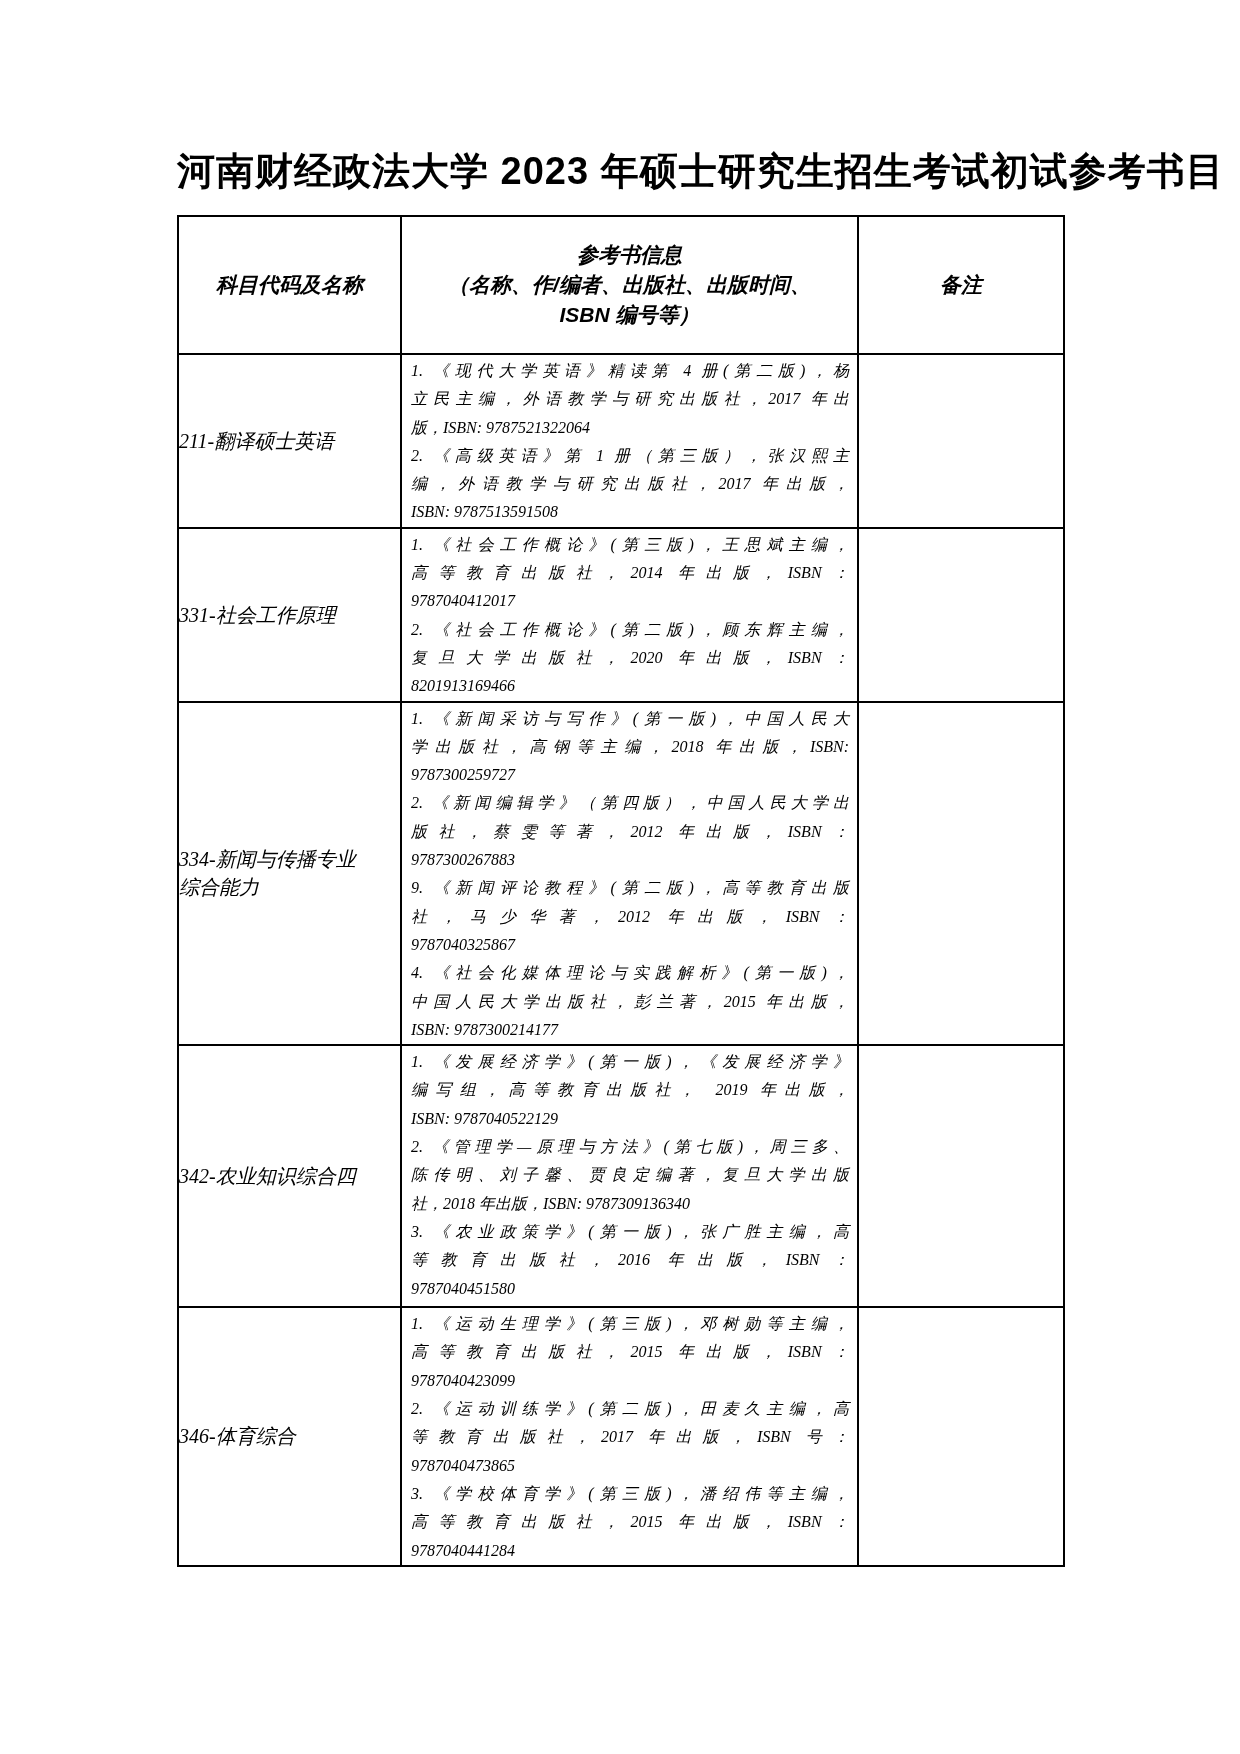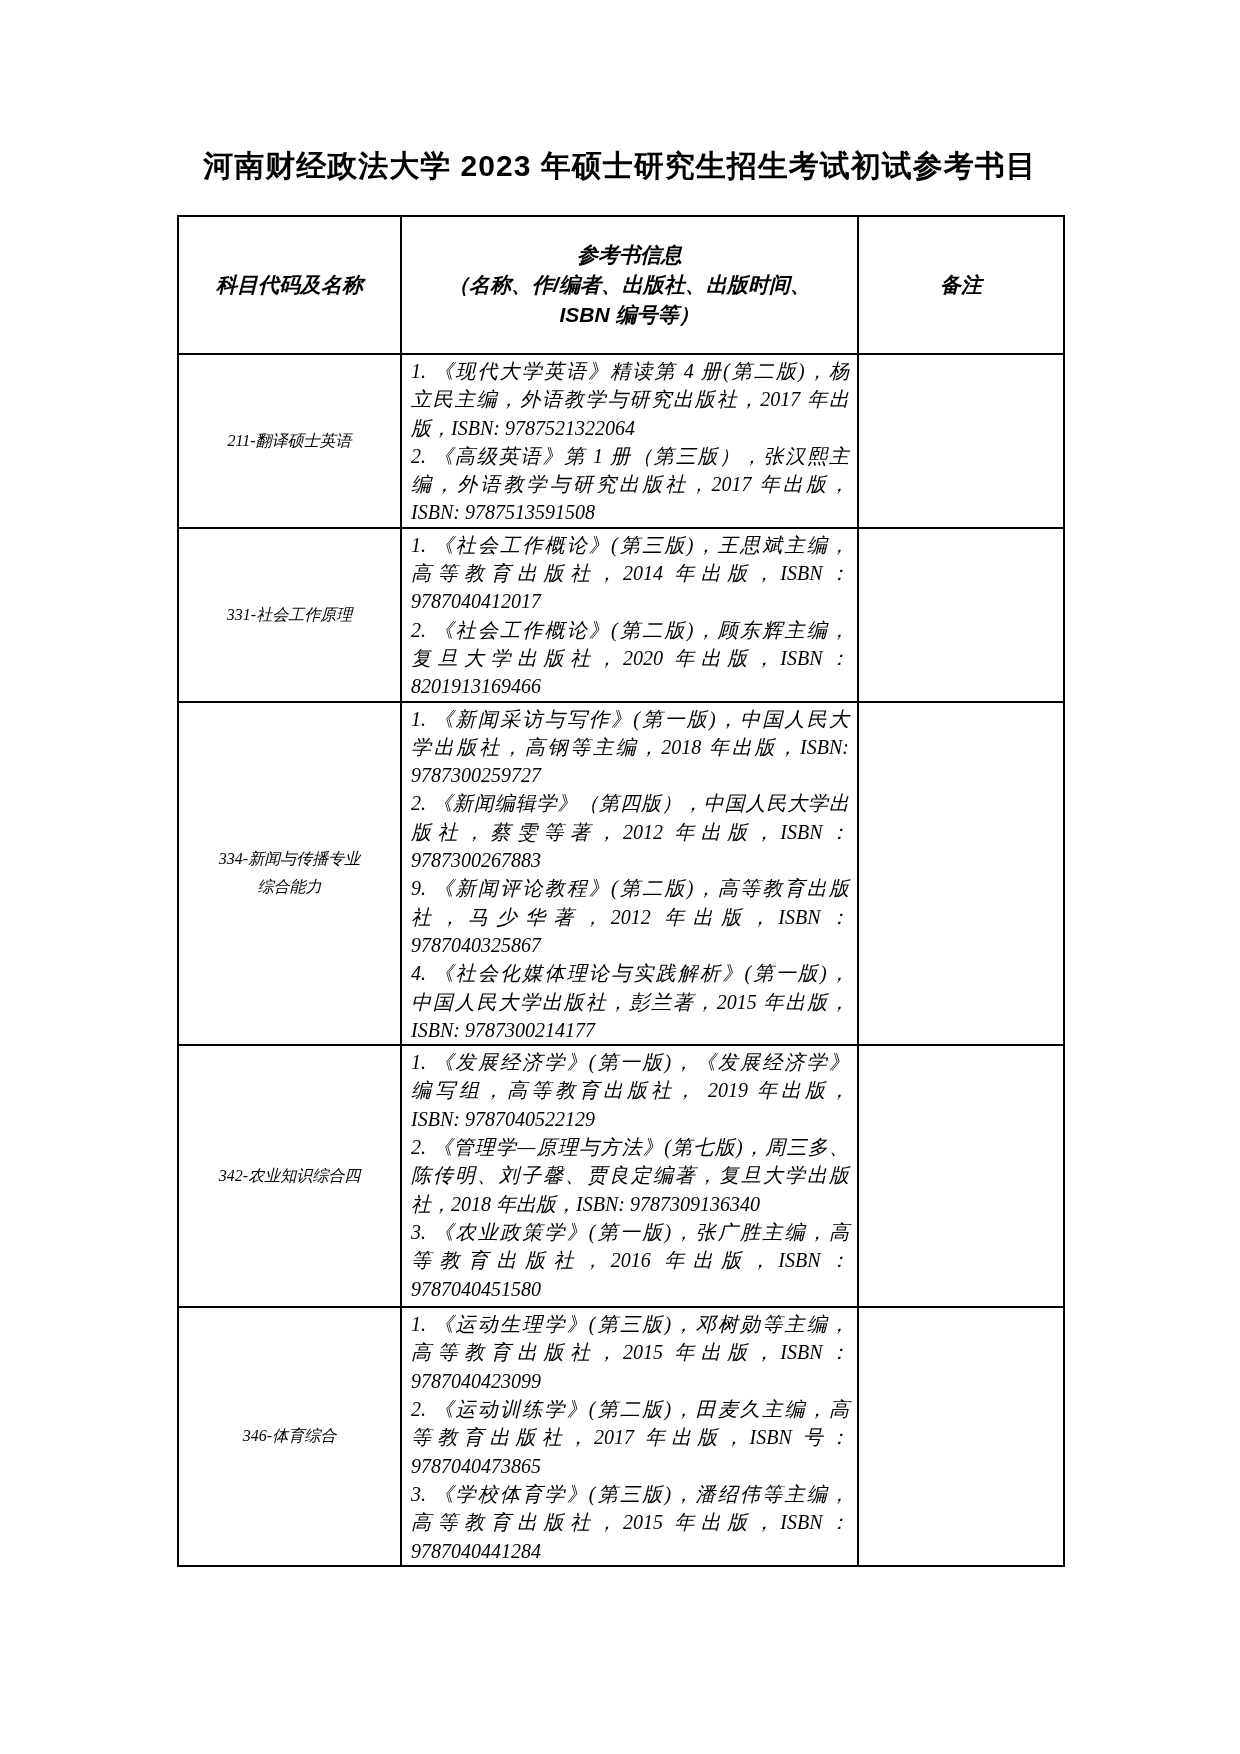--- a/index.html
+++ b/index.html
@@ -5,45 +5,45 @@
   html,body{margin:0;padding:0;}
   body{
     width:1240px;height:1754px;position:relative;
     background:#ffffff;color:#000;
     font-family:"Liberation Serif","DejaVu Serif",serif;
   }
   .page-title{
     position:absolute;left:177px;top:146px;width:886px;
     text-align:center;
     font-family:"Liberation Sans","DejaVu Sans",sans-serif;
-    font-weight:bold;font-size:30px;letter-spacing:1px;
+    font-weight:bold;font-size:38px;letter-spacing:1px;
     white-space:nowrap;
   }
   table.ref-table{
     position:absolute;left:177px;top:215px;
     border-collapse:collapse;table-layout:fixed;
   }
   col.c1{width:223px;}
   col.c2{width:457px;}
   col.c3{width:206px;}
   th,td{border:2px solid #000;padding:0;font-style:italic;}
   tr.header-row{height:138px;}
   th{
     font-family:"Liberation Sans","DejaVu Sans",sans-serif;
     font-weight:bold;font-size:21px;line-height:30px;
     text-align:center;vertical-align:middle;
   }
   td.subject-cell{
-    text-align:center;vertical-align:middle;
-    font-size:16px;line-height:28px;
+    text-align:left;vertical-align:middle;
+    font-size:20px;line-height:28px;
   }
   td.books-cell{
     vertical-align:top;
     padding:2px 8px 0 9px;
-    font-size:20px;line-height:28.3px;
+    font-size:16px;line-height:28.3px;
   }
   .book-line{
     text-align:justify;
     text-align-last:justify;
     -moz-text-align-last:justify;
   }
   .book-line.last{
     text-align-last:left;
     -moz-text-align-last:left;
   }

